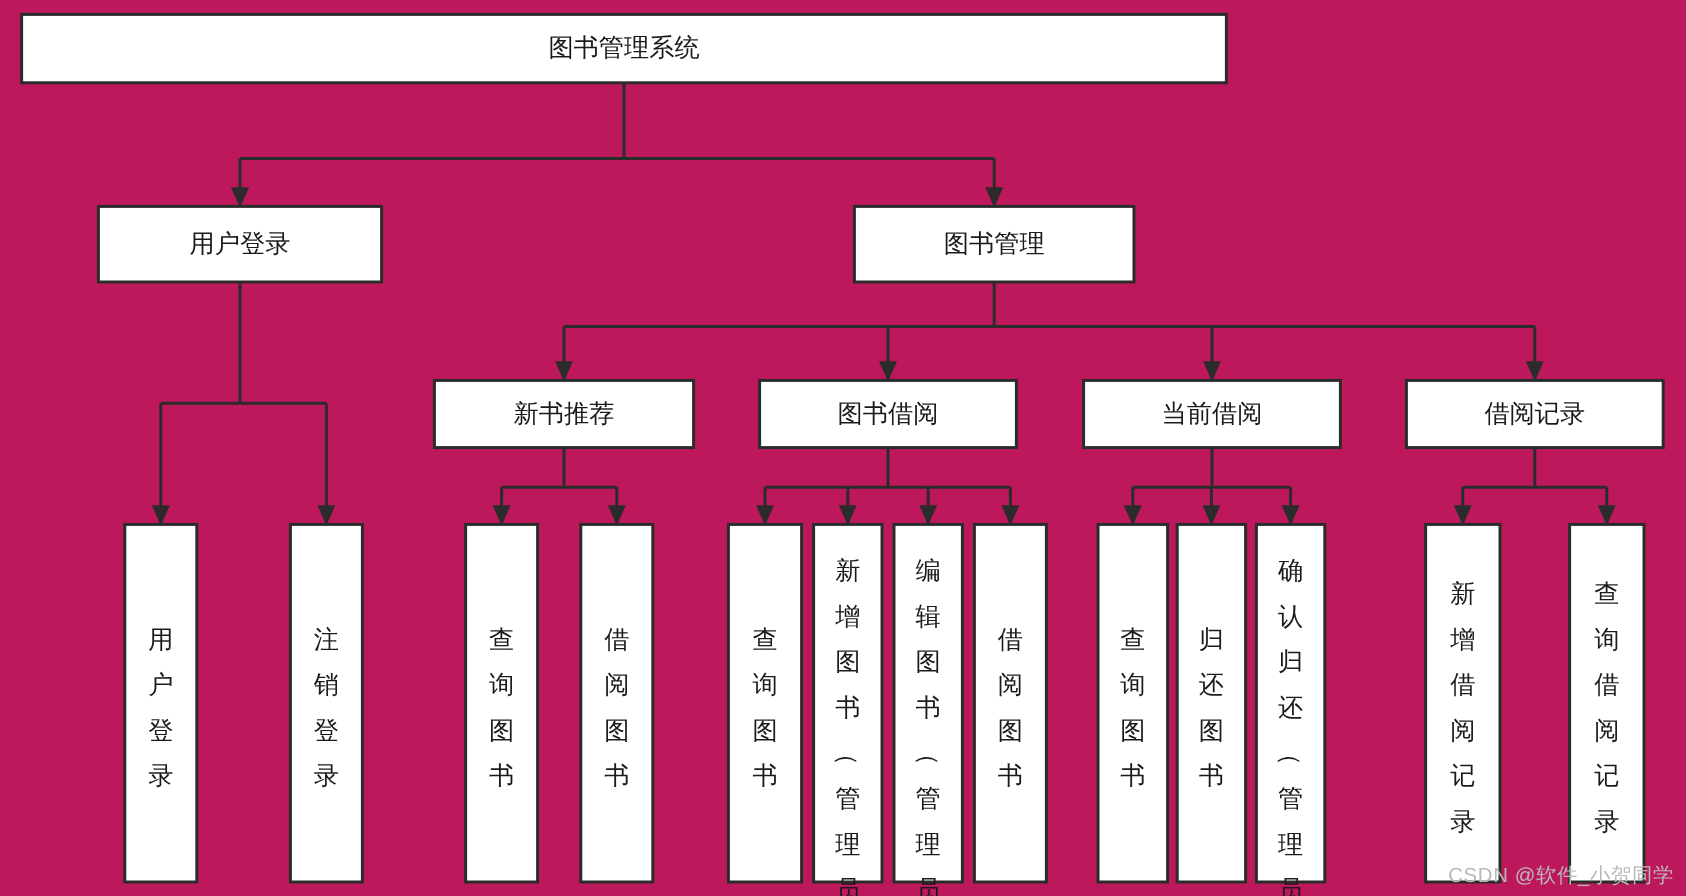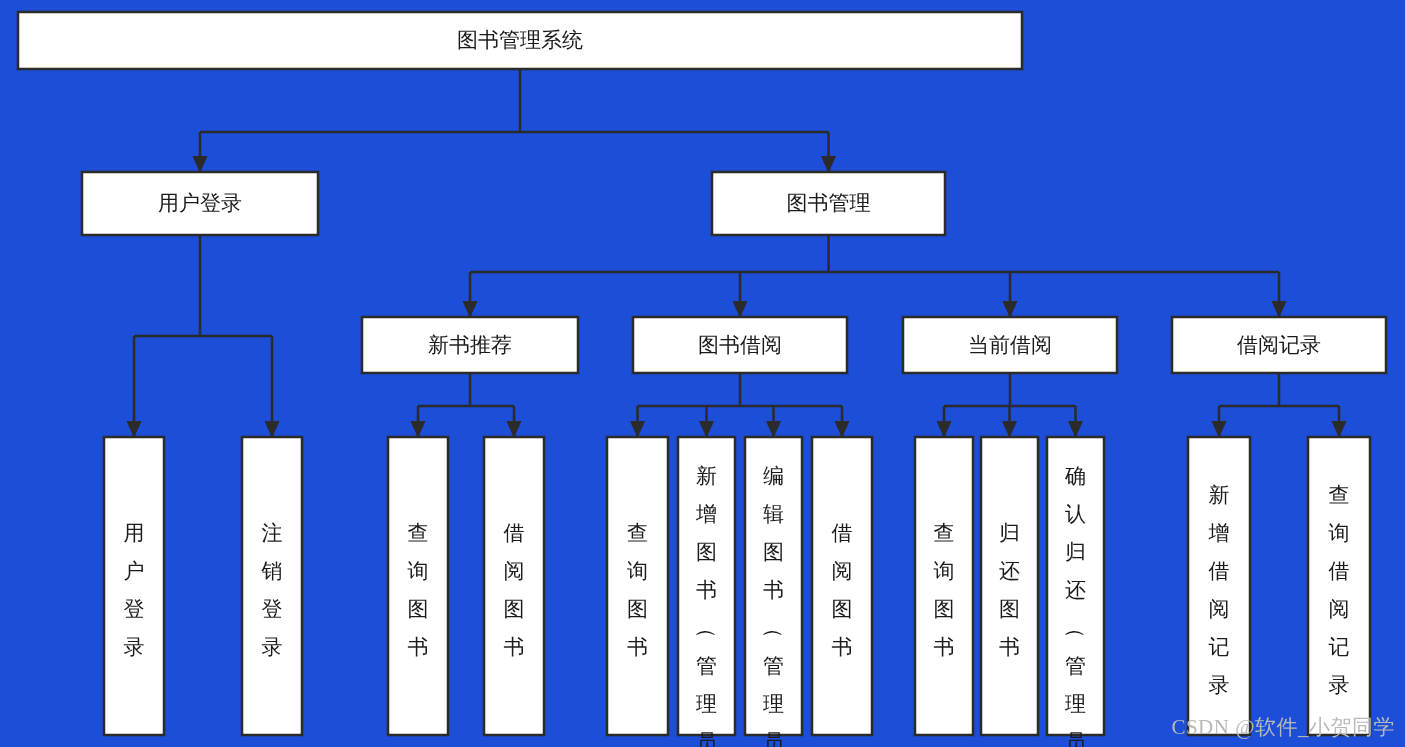--- a/index.html
+++ b/index.html
@@ -8,21 +8,21 @@
     padding: 0;
     background: #ffffff;
   }
   body {
     font-family: "Liberation Sans", "DejaVu Sans", sans-serif;
   }
   #canvas {
     position: relative;
     width: 1405px;
     height: 747px;
-    background: #1d4ed8;
+    background: #be185d;
     overflow: hidden;
   }
   svg#diagram {
     position: absolute;
     left: 0;
     top: 0;
     width: 1405px;
     height: 747px;
     display: block;
   }
@@ -53,22 +53,22 @@
     font-family: "Liberation Sans", "DejaVu Sans", sans-serif;
     fill: #1a1a1a;
     font-size: 21px;
     text-anchor: middle;
     white-space: pre;
   }
   .watermark {
     position: absolute;
     right: 10px;
     bottom: 6px;
-    font-family: Liberation Serif, serif;
-    font-size: 21px;
+    font-family: Liberation Sans, sans-serif;
+    font-size: 17px;
     color: #b9b9b9;
     letter-spacing: 0.5px;
     user-select: none;
     pointer-events: none;
   }
 </style>
 </head>
 <body>
 
 <div id="canvas">

